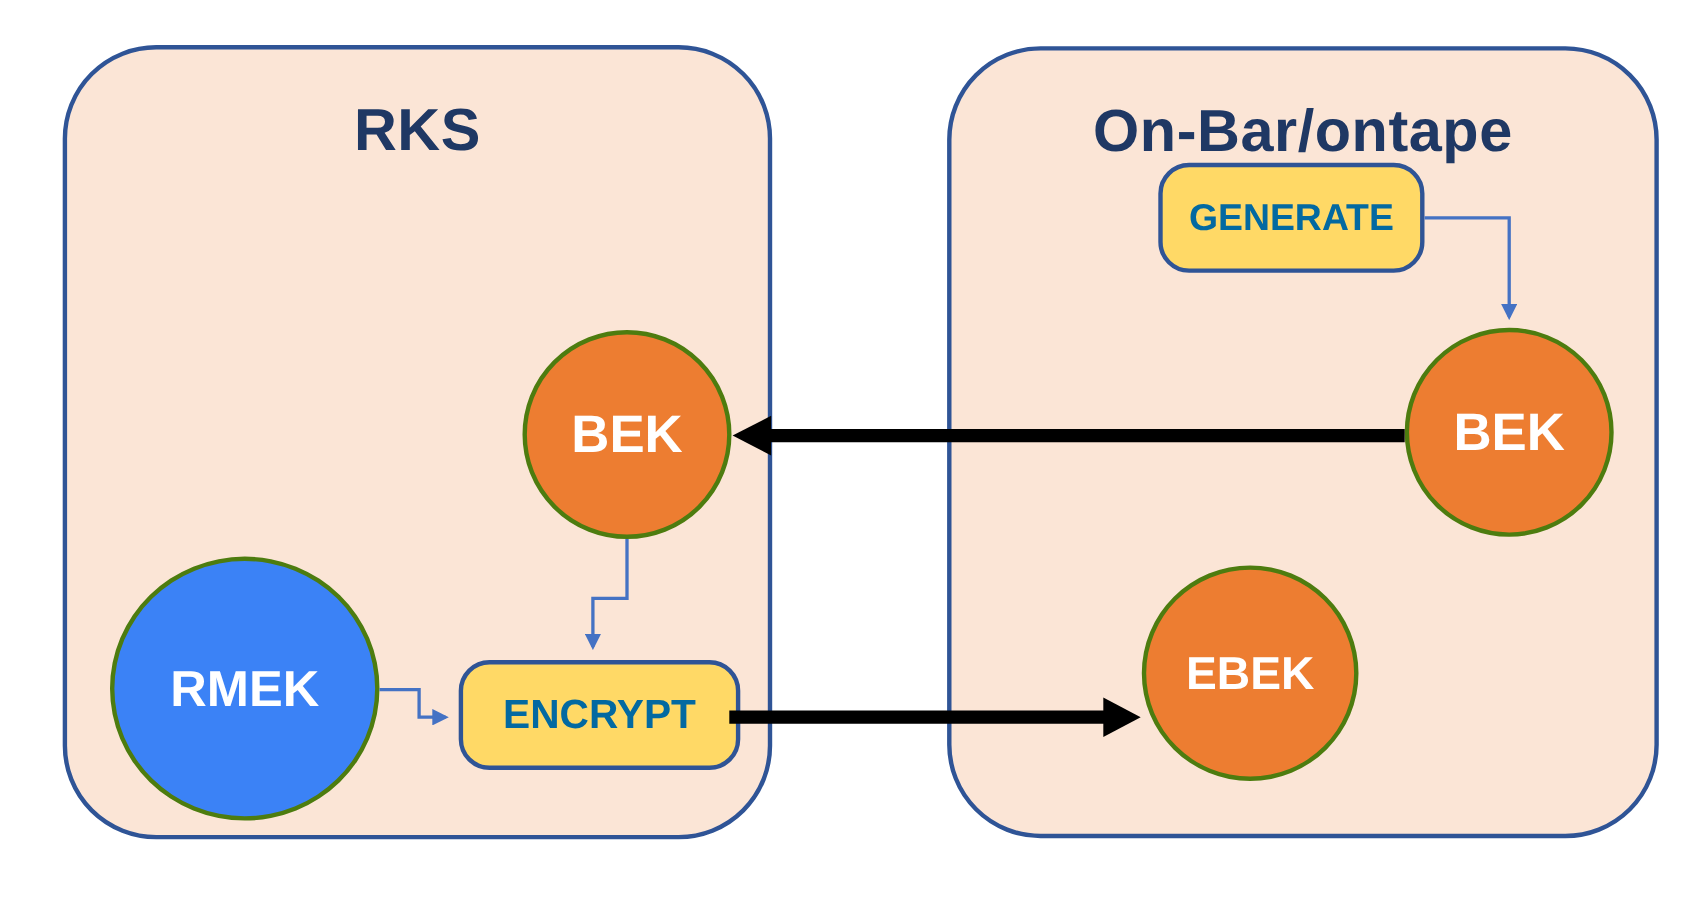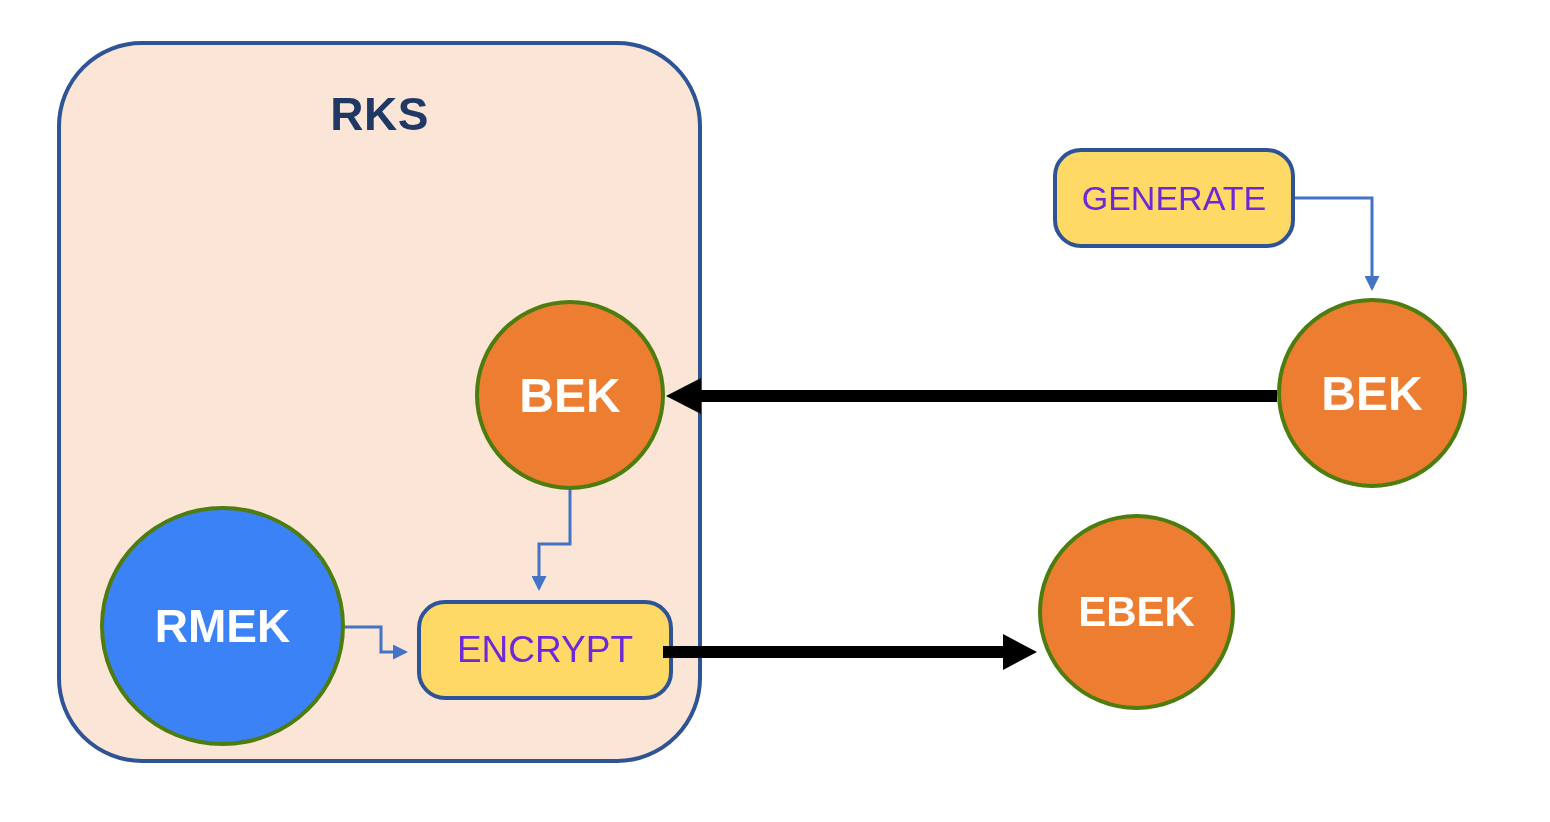--- a/index.html
+++ b/index.html
@@ -31,21 +31,21 @@
   .panel-onbar {
     left: 861px;
     top: 42px;
     width: 647px;
     height: 720px;
   }
   .panel-title {
     width: 100%;
     padding-top: 42px;
     text-align: center;
-    font-size: 46px;
+    font-size: 54px;
     font-weight: bold;
     color: #1F3864;
     letter-spacing: 0.5px;
   }
   .circle {
     position: absolute;
     box-sizing: border-box;
     border-radius: 50%;
     background: #ED7D31;
     border: 4px solid #4d7c0f;
@@ -89,22 +89,22 @@
     font-size: 42px;
   }
   .box {
     position: absolute;
     box-sizing: border-box;
     background: #FFD966;
     border: 4px solid #2F5496;
     display: flex;
     align-items: center;
     justify-content: center;
-    color: #6d28d9;
-    font-weight: normal;
+    color: #0369a1;
+    font-weight: bold;
     z-index: 2;
   }
   .node-encrypt {
     left: 417px;
     top: 600px;
     width: 256px;
     height: 100px;
     border-radius: 28px;
     font-size: 37px;
   }
@@ -128,20 +128,23 @@
 </style>
 </head>
 <body>
 
 <div class="canvas">
 
   <div class="panel panel-rks">
     <div class="panel-title">RKS</div>
   </div>
 
+  <div class="panel panel-onbar">
+    <div class="panel-title">On-Bar/ontape</div>
+  </div>
 
   <div class="circle node-bek-left">BEK</div>
 
   <div class="circle purple node-rmek">RMEK</div>
 
   <div class="box node-encrypt">ENCRYPT</div>
 
   <div class="box node-generate">GENERATE</div>
 
   <div class="circle node-bek-right">BEK</div>

